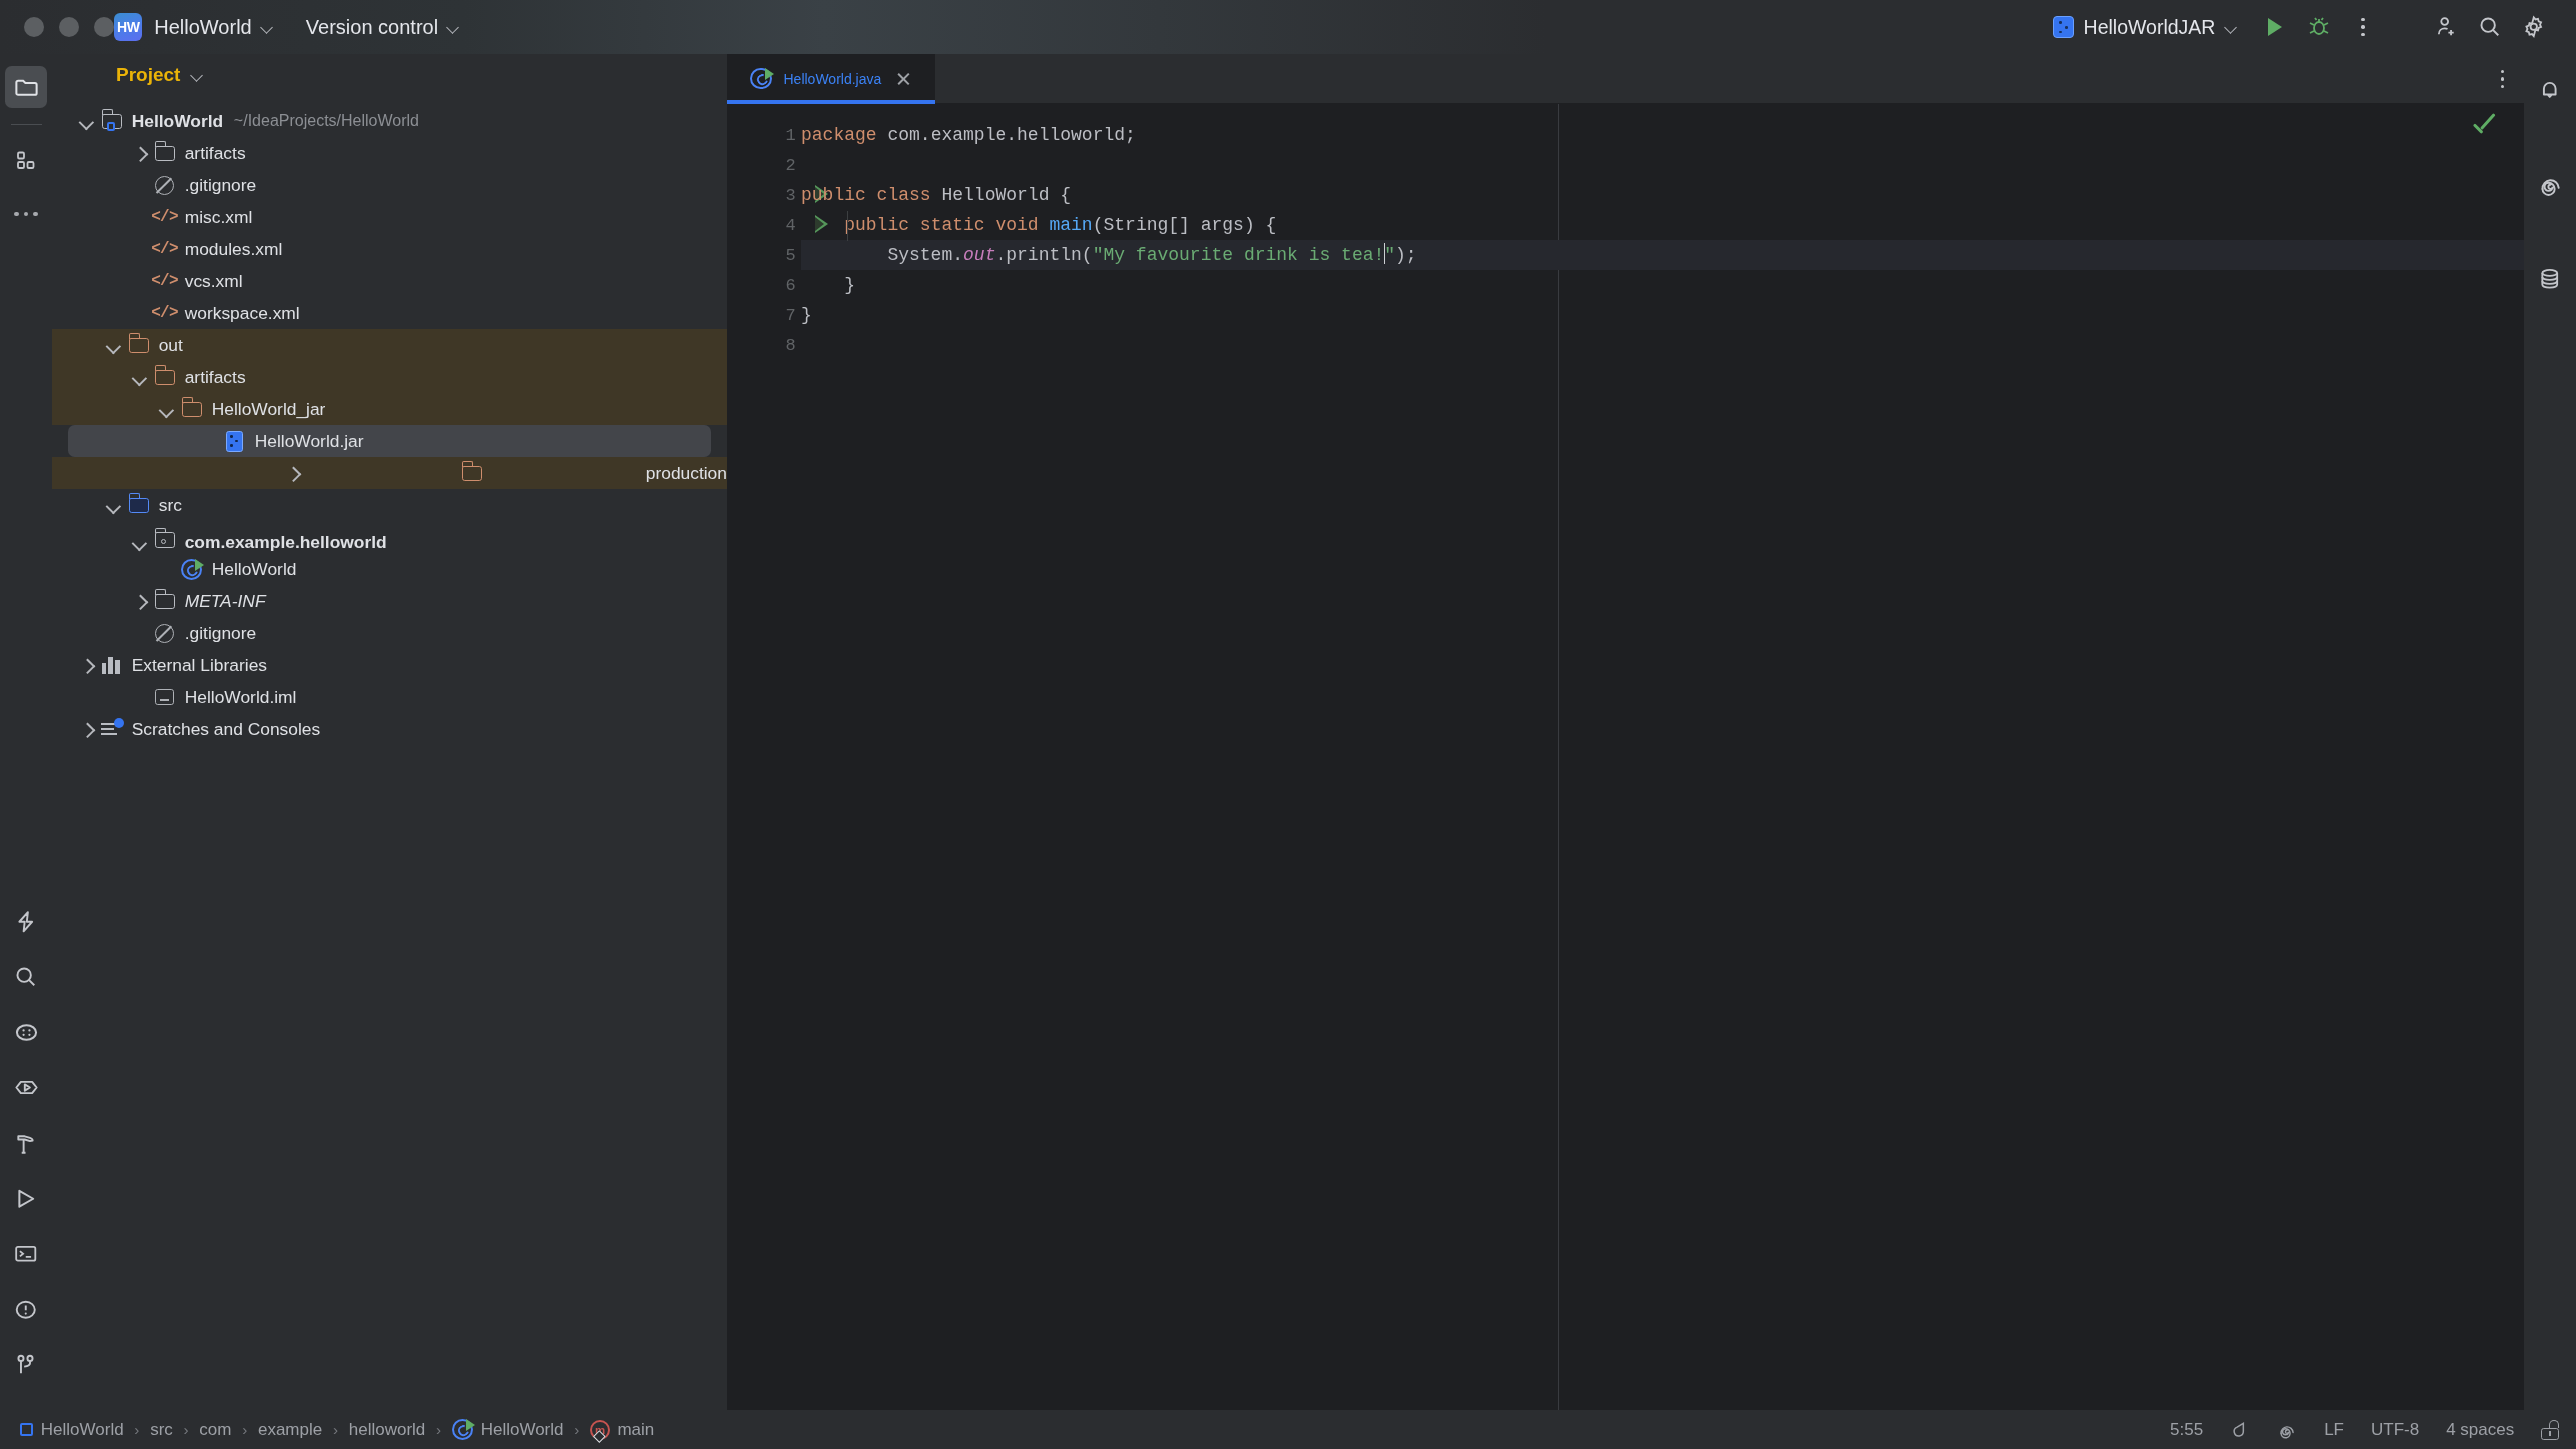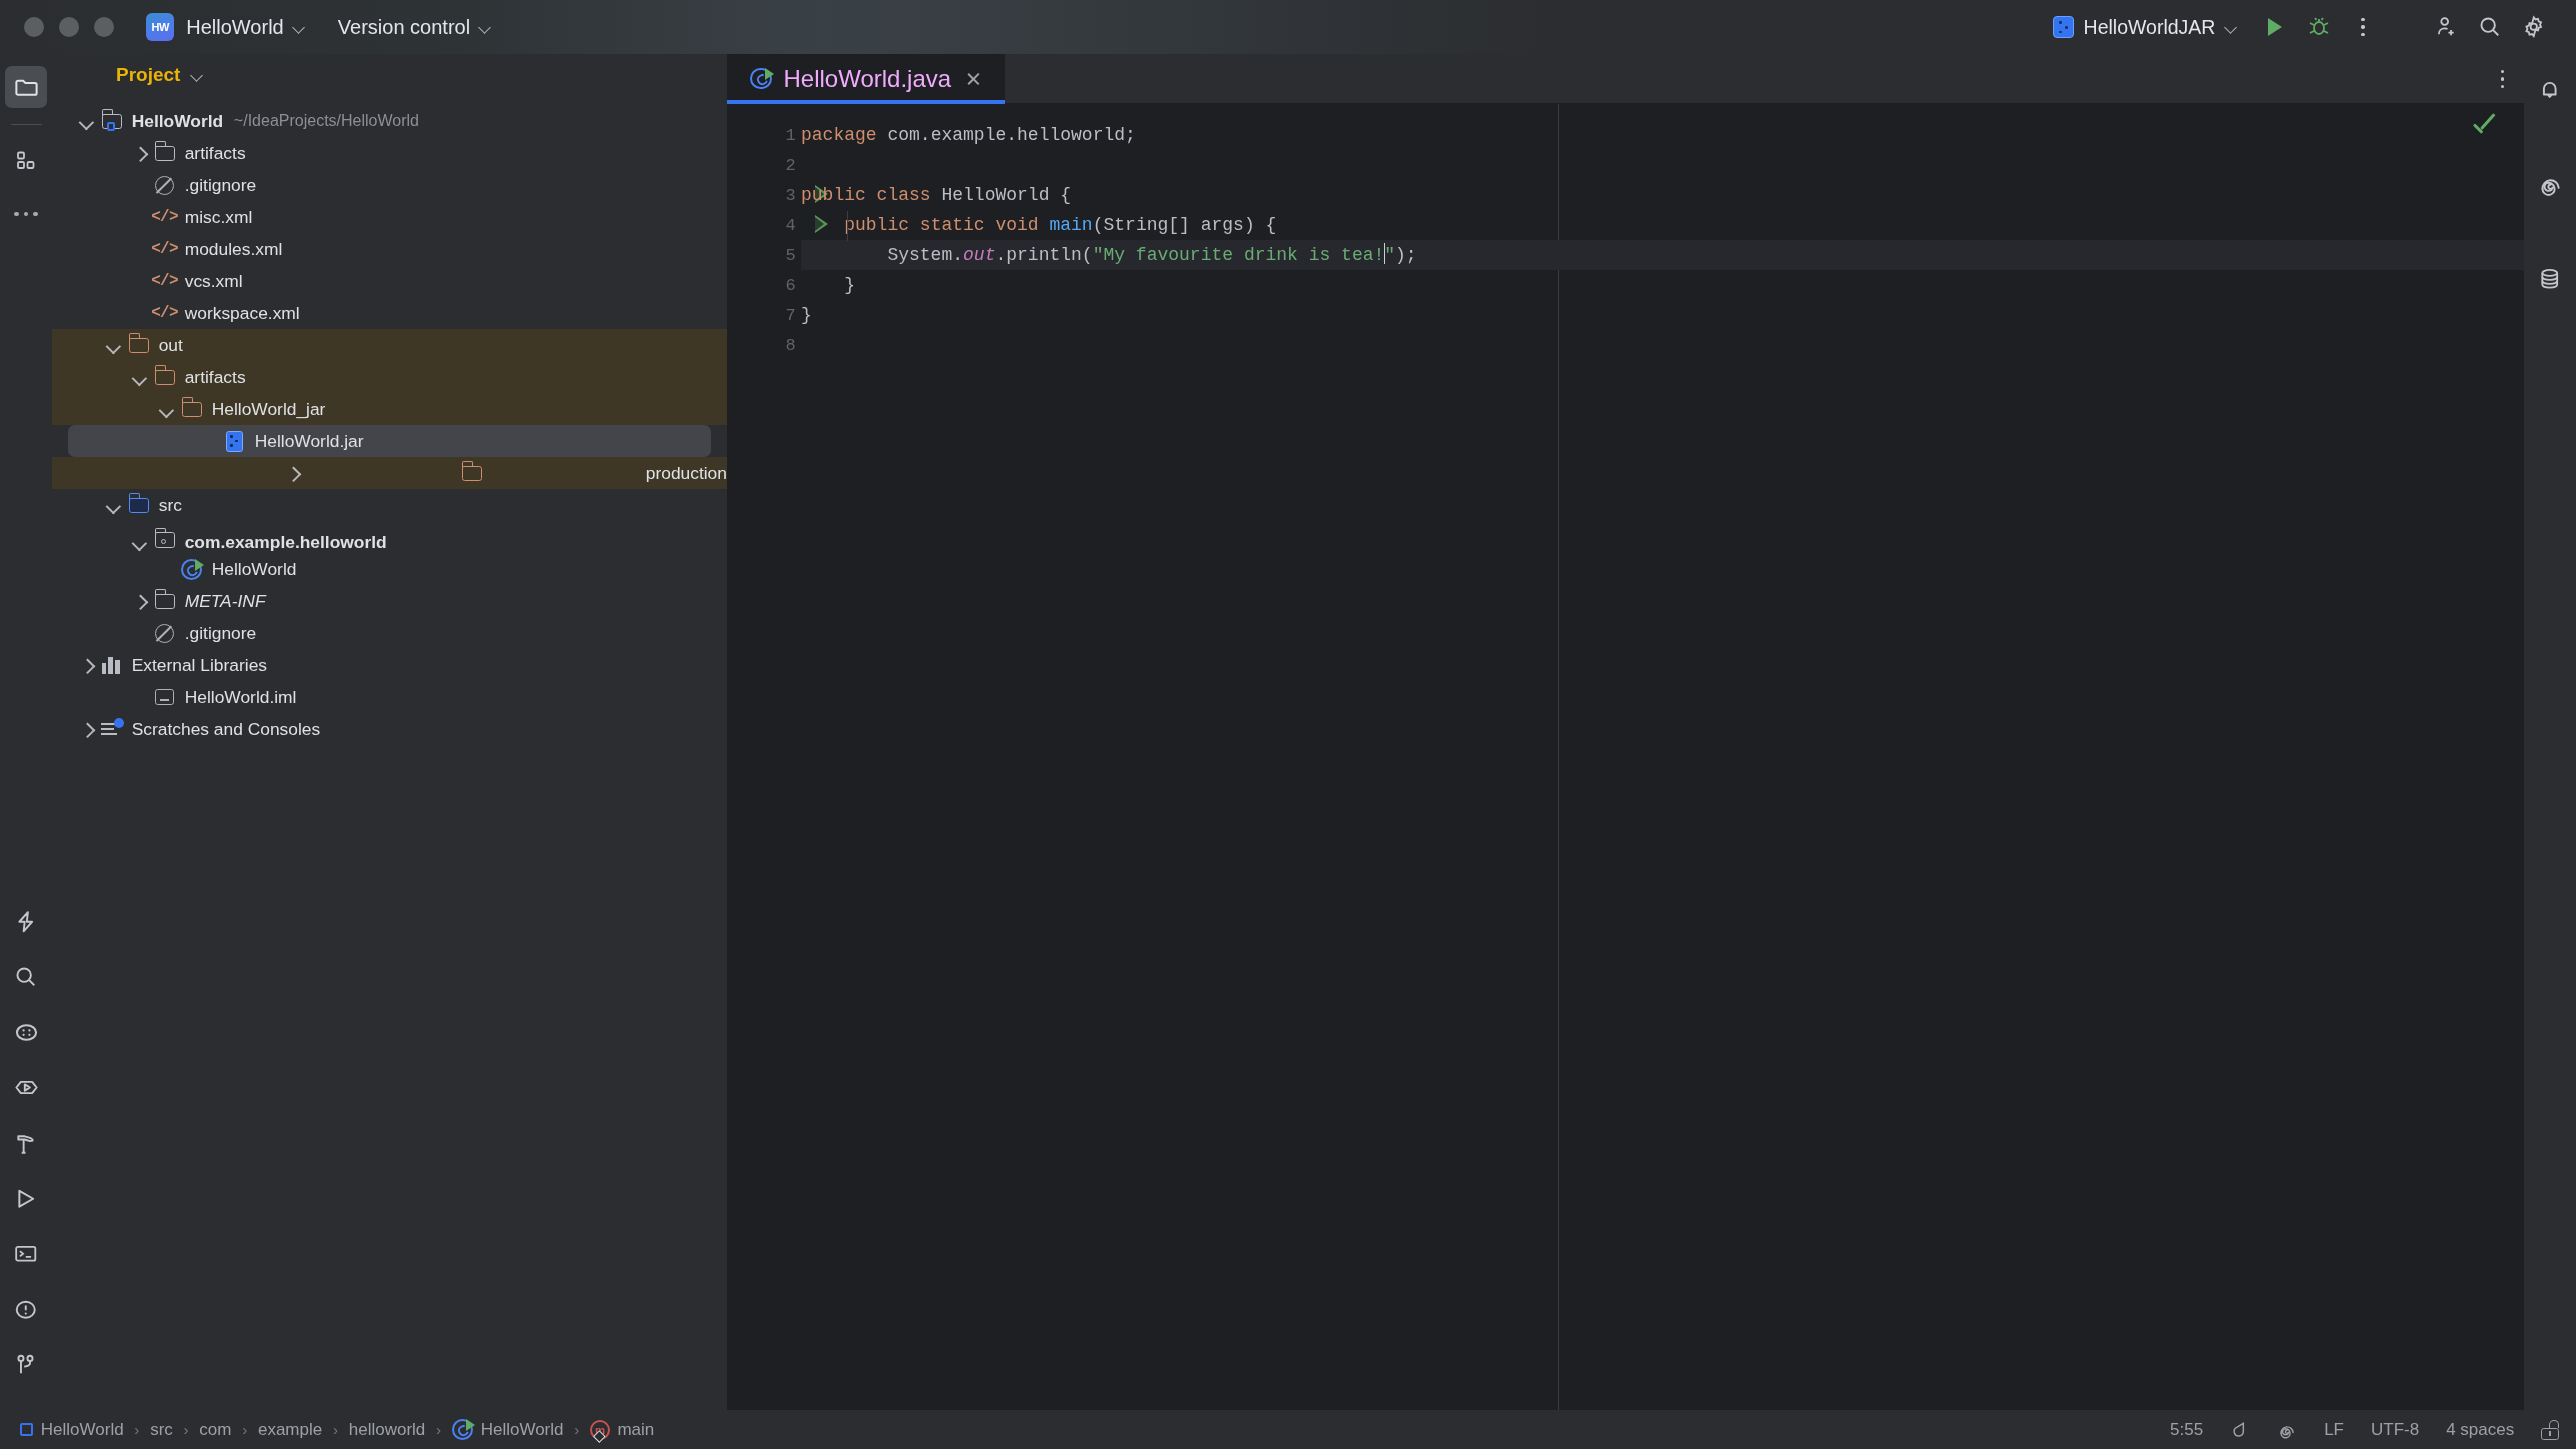--- a/index.html
+++ b/index.html
@@ -16,23 +16,22 @@
   .titlebar {
     height:54px; flex:0 0 54px;
     background:linear-gradient(90deg,#2b2d30 0%,#2e3336 18%,#3a4146 32%,#33383c 45%,#2b2d30 60%,#2b2d30 100%);
     display:flex; align-items:center; position:relative;
   }
   .traffic { display:flex; align-items:center; gap:15.4px; padding-left:23.5px; }
   .tl { width:20px; height:20px; border-radius:50%; background:#5c5f62; }
   .proj-badge {
     width:28px; height:28px; border-radius:6px;
     background:linear-gradient(160deg,#3b8ed0 0%,#4a7de8 50%,#5d6ef0 100%);
-    color:#fff; font-size:11px; font-weight:700; letter-spacing:-0.3px;
+    color:#fff; font-size:14px; font-weight:700; letter-spacing:-0.3px;
     display:flex; align-items:center; justify-content:center;
-    margin-left:32px;
   }
   .tb-menu { display:flex; align-items:center; gap:8.7px; margin-left:12px; cursor:default; }
   .tb-menu .lbl { font-size:20px; color:#e4e6eb; }
   .chev { width:13.4px; height:13.4px; position:relative; }
   .chev::before{
     content:""; position:absolute; left:1.3px; top:2.7px; width:8px; height:8px;
     border-right:1.7px solid #b6b8bd; border-bottom:1.7px solid #b6b8bd;
     transform:rotate(45deg);
   }
   .vcs-menu { margin-left:32px; }
@@ -134,21 +133,21 @@
   .scrico i:nth-child(2){ top:7.4px; width:13.4px; }
   .scrico i:nth-child(3){ top:12.7px; width:16px; }
   .scrico .b { position:absolute; right:-1.3px; top:-2.7px; width:10px;height:10px;border-radius:50%;
     background:#3574f0; }
 
   
   .editor-wrap { flex:1; display:flex; flex-direction:column; background:#1e1f22; min-width:0; position:relative; }
   .tabbar { height:50px; flex:0 0 50px; background:#2b2d30; display:flex; align-items:center; position:relative; border-bottom:0.7px solid #1e1f22; }
   .tab { height:50px; display:flex; align-items:center; gap:12px; padding:0 21.5px 0 23px; background:#1e1f22; position:relative; cursor:pointer; }
   .tab::after { content:""; position:absolute; left:0; bottom:0; width:100%; height:3.4px; background:#3574f0; }
-  .tab .tname { font-size:24px; color:#f0abfc; }
+  .tab .tname { font-size:14px; color:#3b82f6; }
   .tab-x { width:20px;height:20px; position:relative; cursor:pointer; }
   .tab-x::before,.tab-x::after{ content:""; position:absolute; left:2.7px; top:9.4px; width:14.8px;height:1.9px; background:#9fa2a7; }
   .tab-x::before{ transform:rotate(45deg); }
   .tab-x::after{ transform:rotate(-45deg); }
   .tabbar-right { position:absolute; right:20px; top:0; height:50px; display:flex; align-items:center; }
 
   .code-area { flex:1; display:flex; position:relative; overflow:hidden; background:#1e1f22; }
   .gutter { width:74px; flex:0 0 74px; padding-top:16px; }
   .gline { height:30px; display:flex; align-items:center; justify-content:flex-end; position:relative; padding-right:5.4px; }
   .gline .n { font-size:17px; color:#606366; font-family:"Liberation Mono", monospace; }

